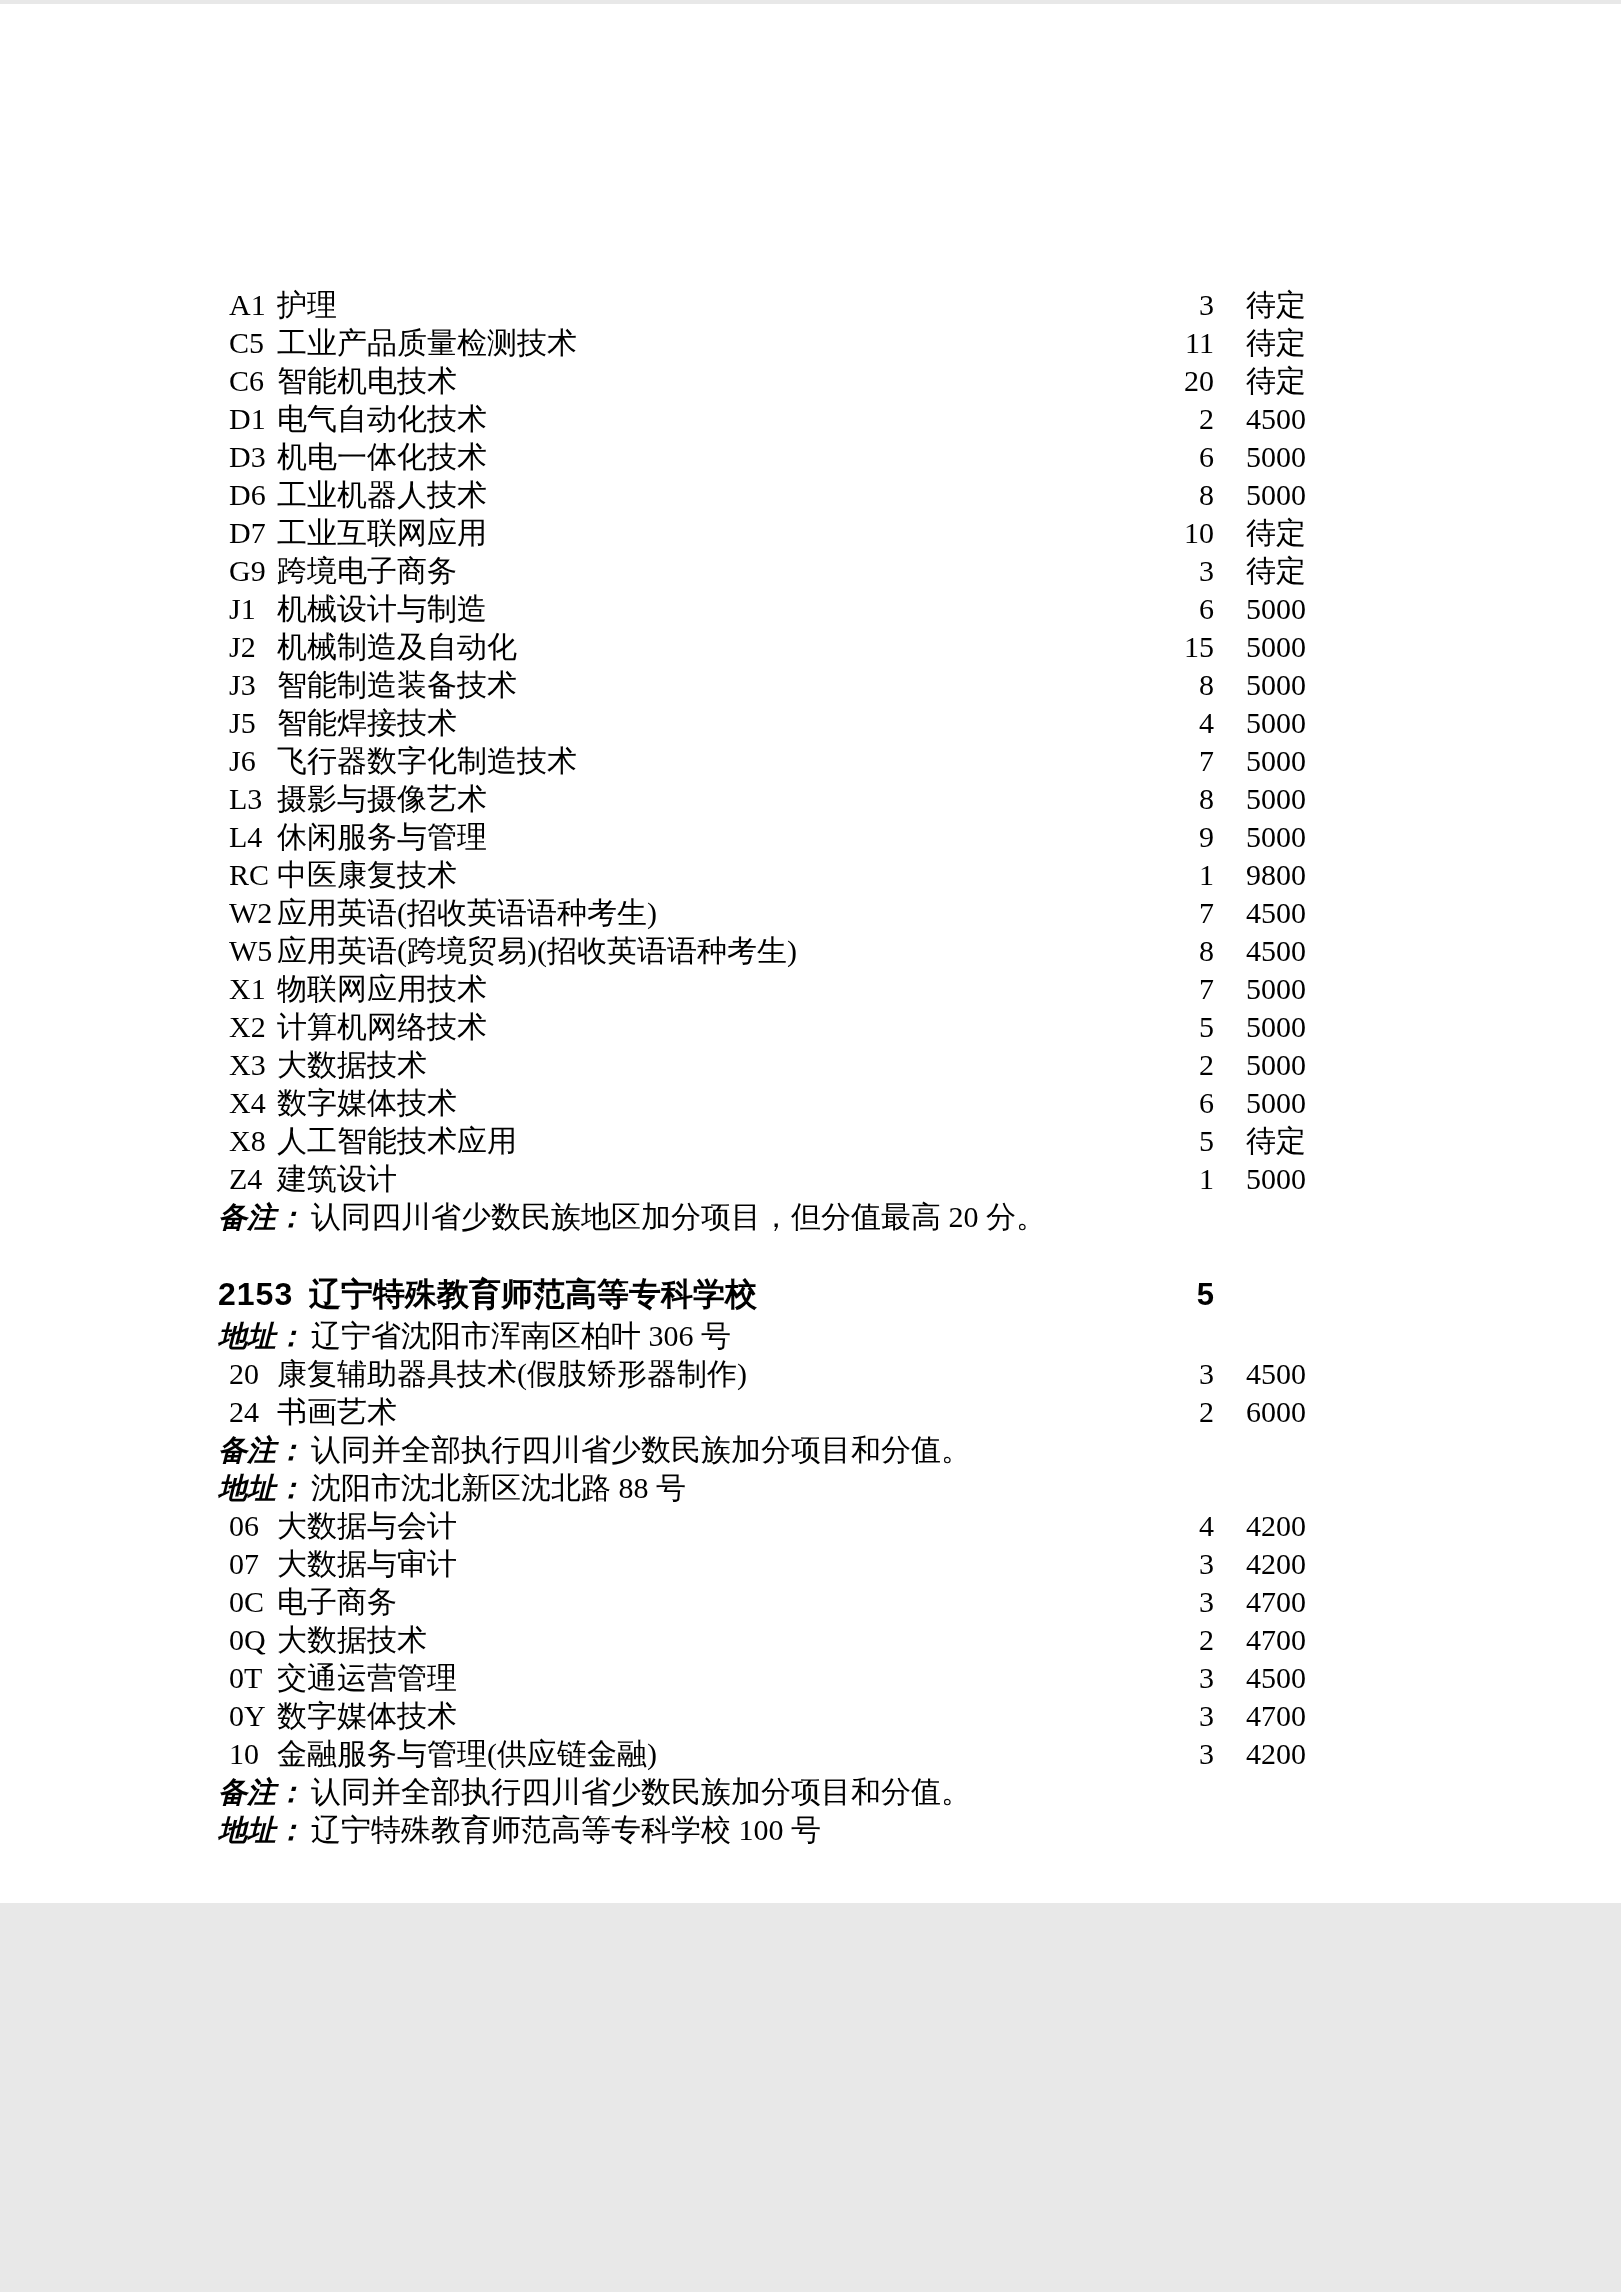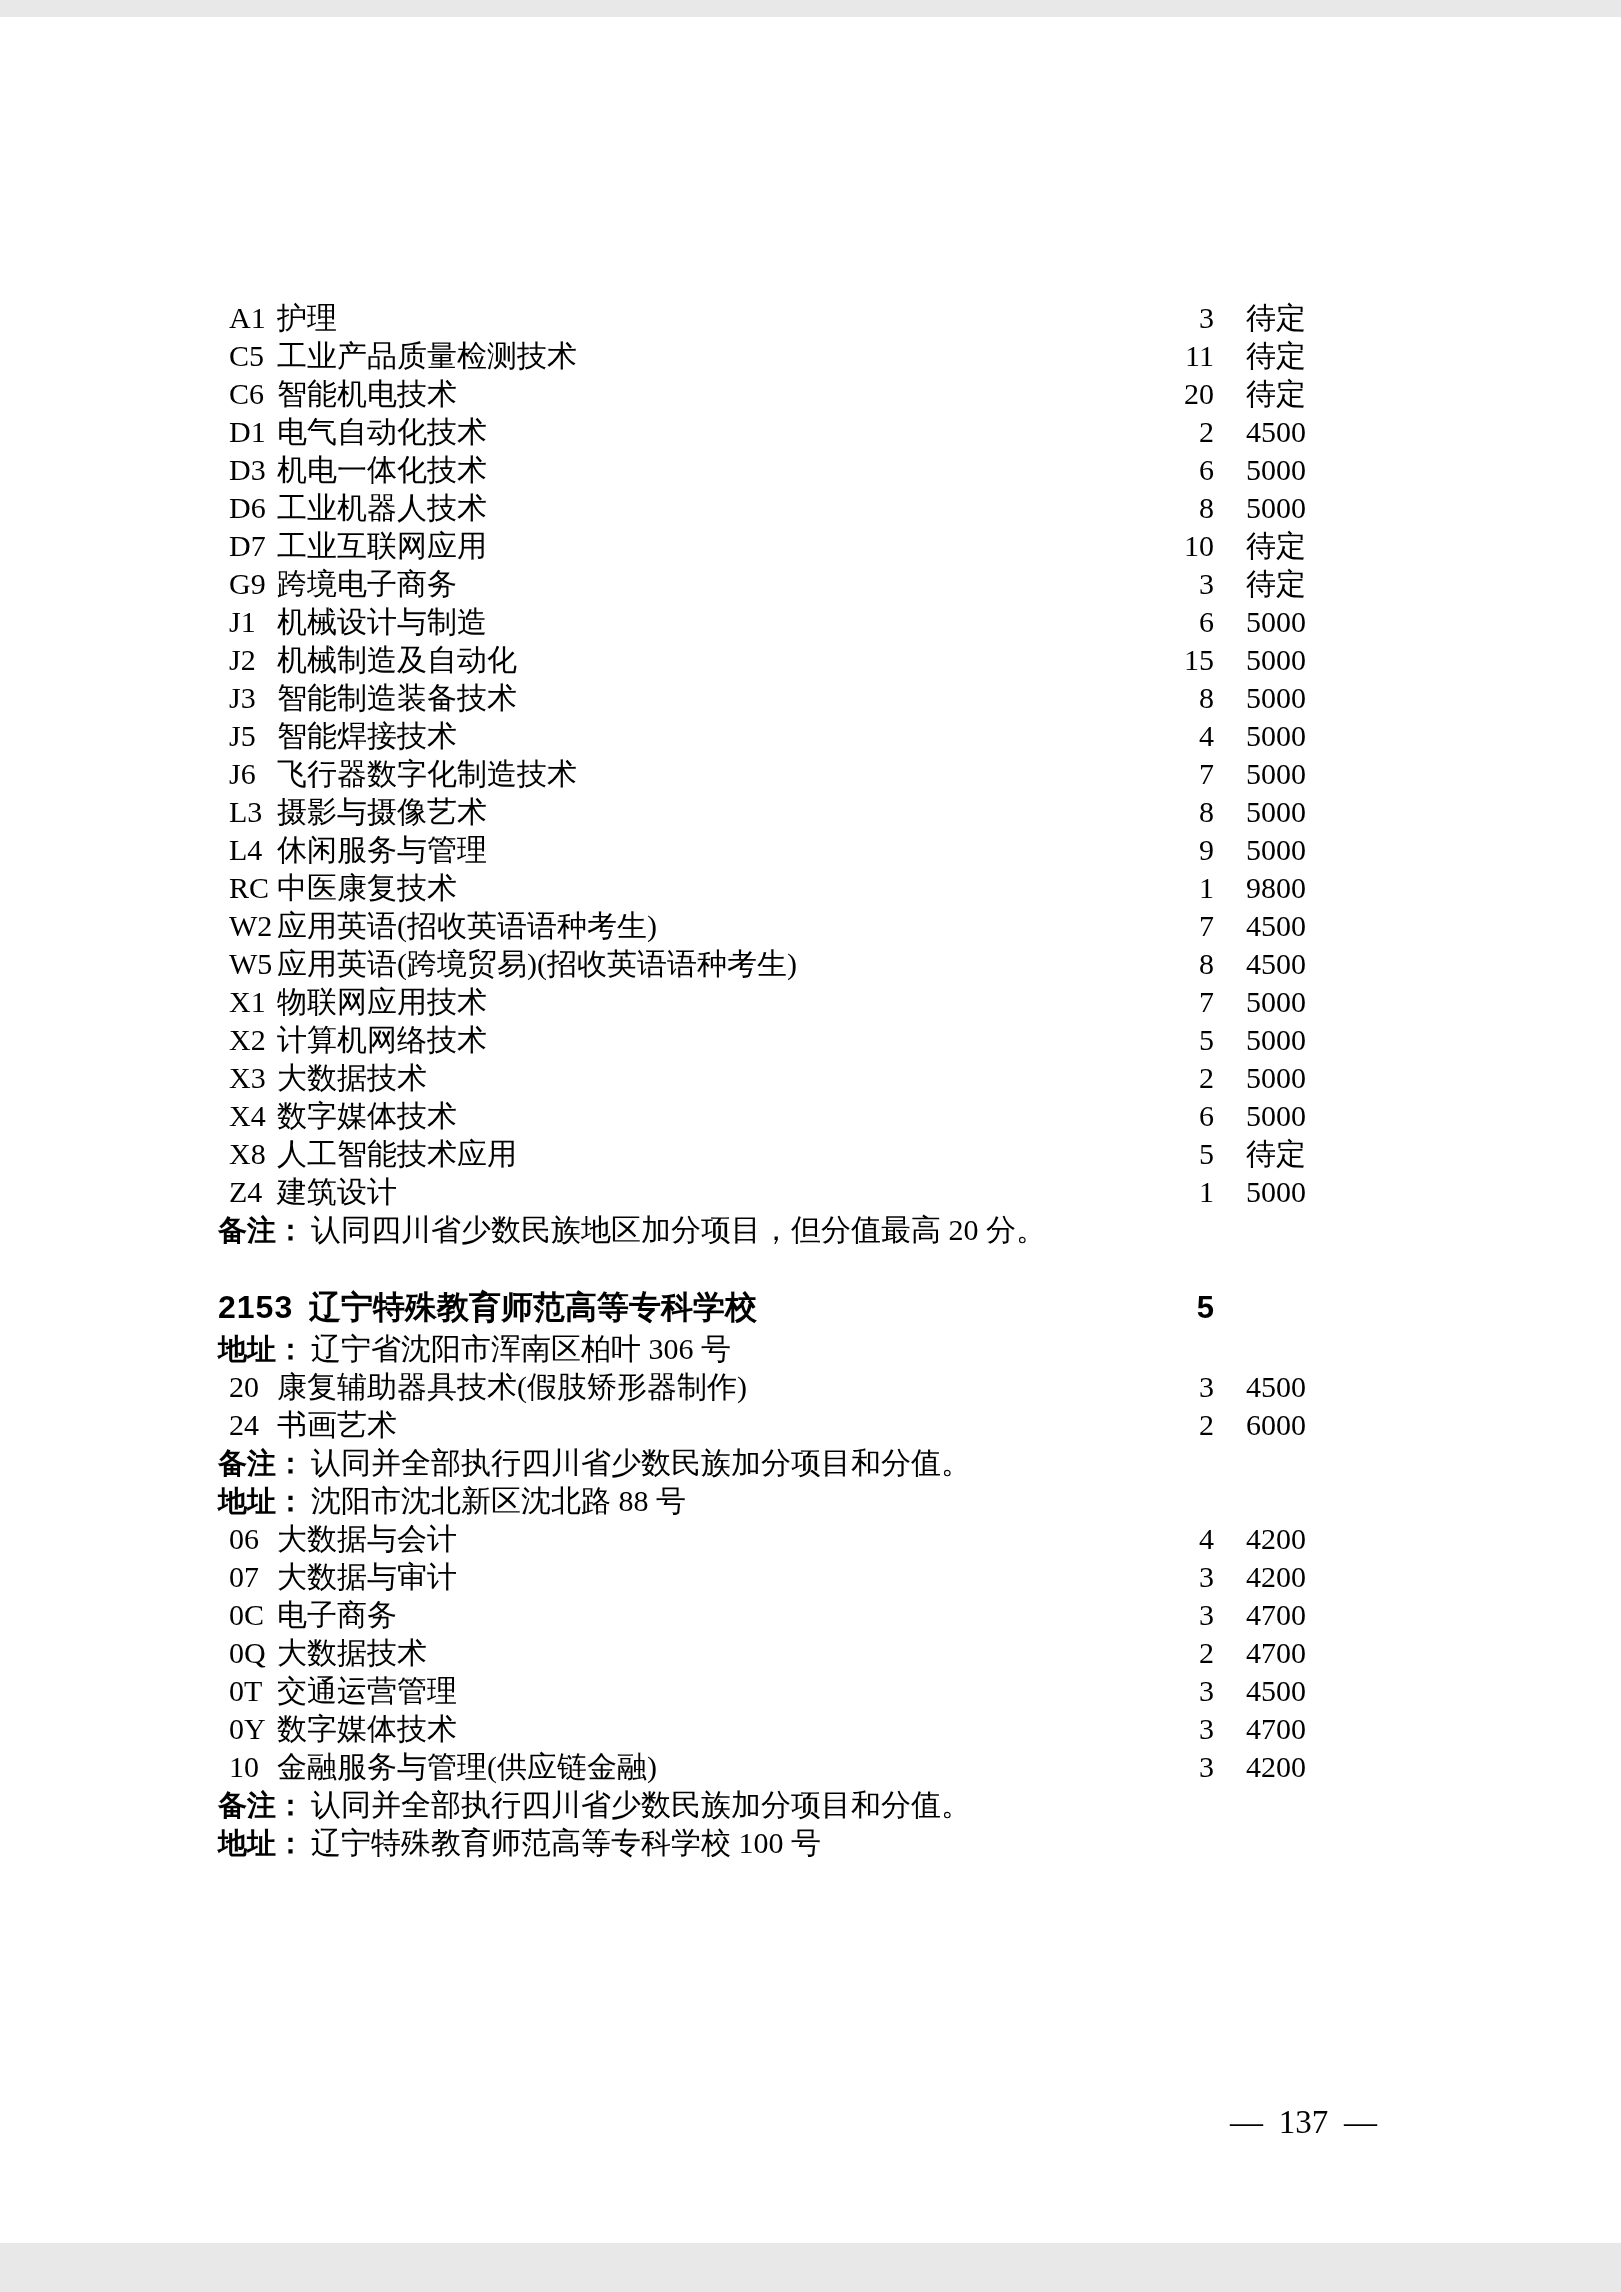--- a/index.html
+++ b/index.html
@@ -1,38 +1,38 @@
 <!DOCTYPE html>
 <html><head>
 <meta charset="utf-8">
 <style>
   html,body{margin:0;padding:0;background:#e8e8e8;}
   .page{
     position:relative;
-    width:1621px;height:2226px;
+    width:1621px;height:1899px;
     background:#ffffff;
-    margin:17px auto;
+    margin:4px auto;
     overflow:hidden;
     color:#000;
     font-family:"Liberation Serif","DejaVu Serif",serif;
   }
   #content{position:absolute;top:0;left:0;width:1621px;}
   
   .major-row{position:relative;height:38px;line-height:38px;font-size:30px;padding-left:229px;white-space:nowrap;}
   .major-code{display:inline-block;min-width:48px;}
   .major-quota{position:absolute;top:0;left:1108px;width:106px;text-align:right;}
   .major-fee{position:absolute;top:0;left:1186px;width:120px;text-align:right;}
   
   .school-heading{position:relative;height:45px;line-height:45px;padding-left:218px;
     font-family:"Liberation Sans","DejaVu Sans",sans-serif;font-weight:700;font-size:32px;white-space:nowrap;}
   .school-code{margin-right:15.7px;letter-spacing:1px;}
   .school-total{position:absolute;top:0;left:1108px;width:106px;text-align:right;font-size:31px;}
   
   .addr-row,.note-row{position:relative;height:38px;line-height:38px;font-size:30px;padding-left:218px;white-space:nowrap;}
-  .strong-label{font-family:"Liberation Sans","DejaVu Sans",sans-serif;font-weight:700;font-size:29px;margin-right:5.9px;}
+  .strong-label{font-family:"Liberation Sans","DejaVu Sans",sans-serif;font-weight:700;font-size:29px;margin-right:5.9px;font-style:italic;}
   
   .sec-0 .rows{margin-top:282px;}
   .sec-1 .school-heading{margin-top:36px;}
   .sec-2 .school-heading{margin-top:51px;}
   .sec-3 .school-heading{margin-top:41px;}
   
   .footer{position:absolute;top:2086px;left:1230px;width:196px;height:39px;line-height:39px;
     text-align:left;font-size:33px;font-family:"Liberation Serif","DejaVu Serif",serif;white-space:nowrap;}
   .footer .num{margin:0 15.7px;}
 </style>

